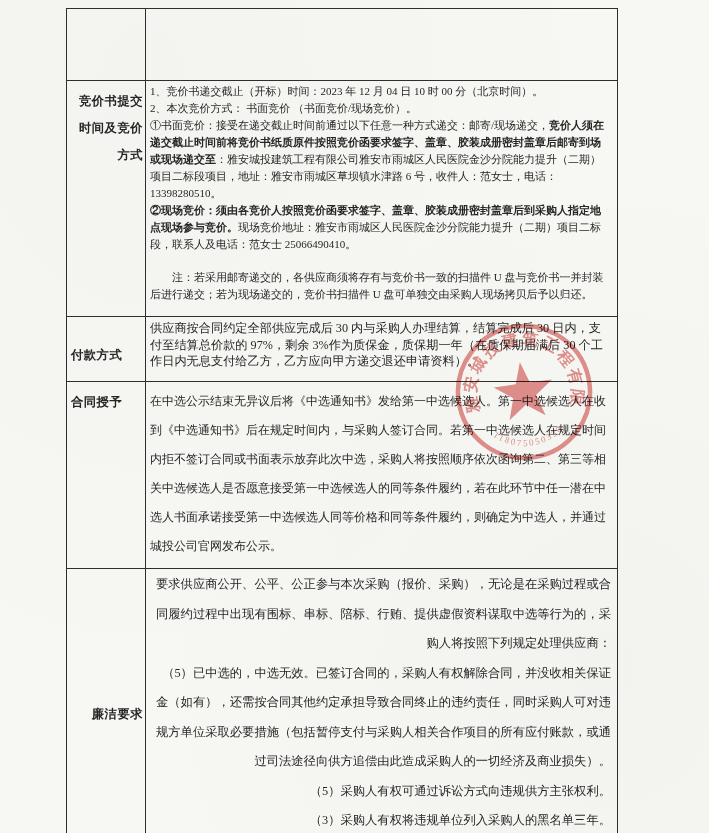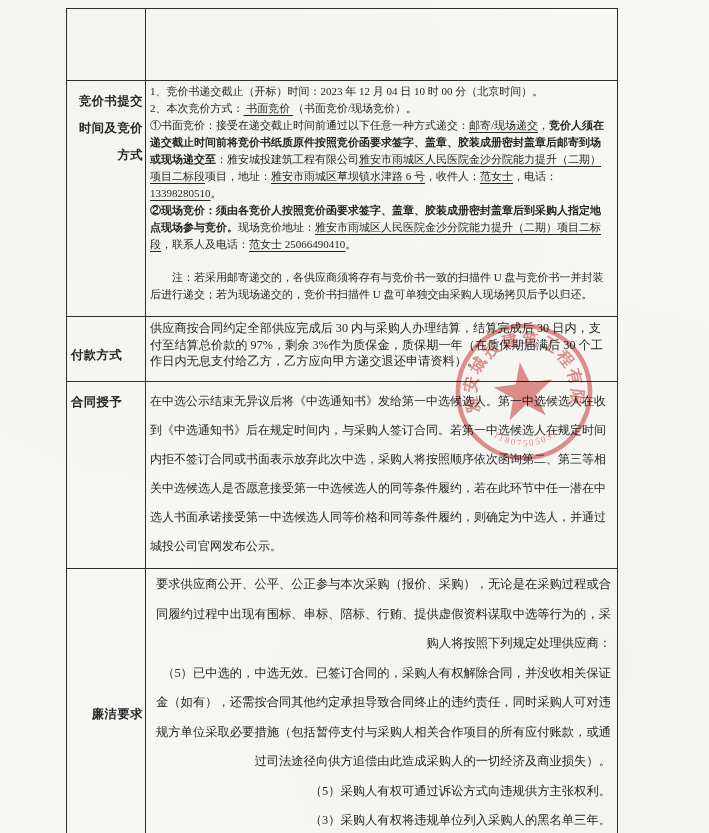--- a/index.html
+++ b/index.html
@@ -41,21 +41,21 @@
   .r3 td{height:52px;}
   .r4 td{height:179px;}
   .r5 td{height:266px;text-align:right;}
   .r2 .box{height:226px;padding-top:2px;font-size:11px;line-height:17px;}
   .r3 .box{height:49px;padding-top:3px;font-size:12.2px;line-height:16.5px;}
   .r4 .box{height:174px;padding-top:5px;font-size:12px;line-height:29px;}
   .r5 .box{height:265px;padding-top:1px;font-size:12.3px;line-height:29.5px;}
   .para{margin:0;}
   .para.gap{margin-top:5px;}
   .para.indent{text-indent:2em;margin-top:16px;}
-  .u{text-decoration:underline;text-underline-offset:3px;text-decoration-thickness:1px;margin-top:48px;}
+  .u{text-underline-offset:3px;text-decoration-thickness:1px;margin-top:48px;}
   .b{font-weight:bold;}
   .stamp{
     position:absolute;left:439px;top:307px;width:170px;height:170px;
     mix-blend-mode:multiply;opacity:0.68;
     transform:rotate(-8deg);
     pointer-events:none;
   }
   .stamp text{font-family:"Liberation Serif","DejaVu Serif",serif;}
 </style>
 </head>

